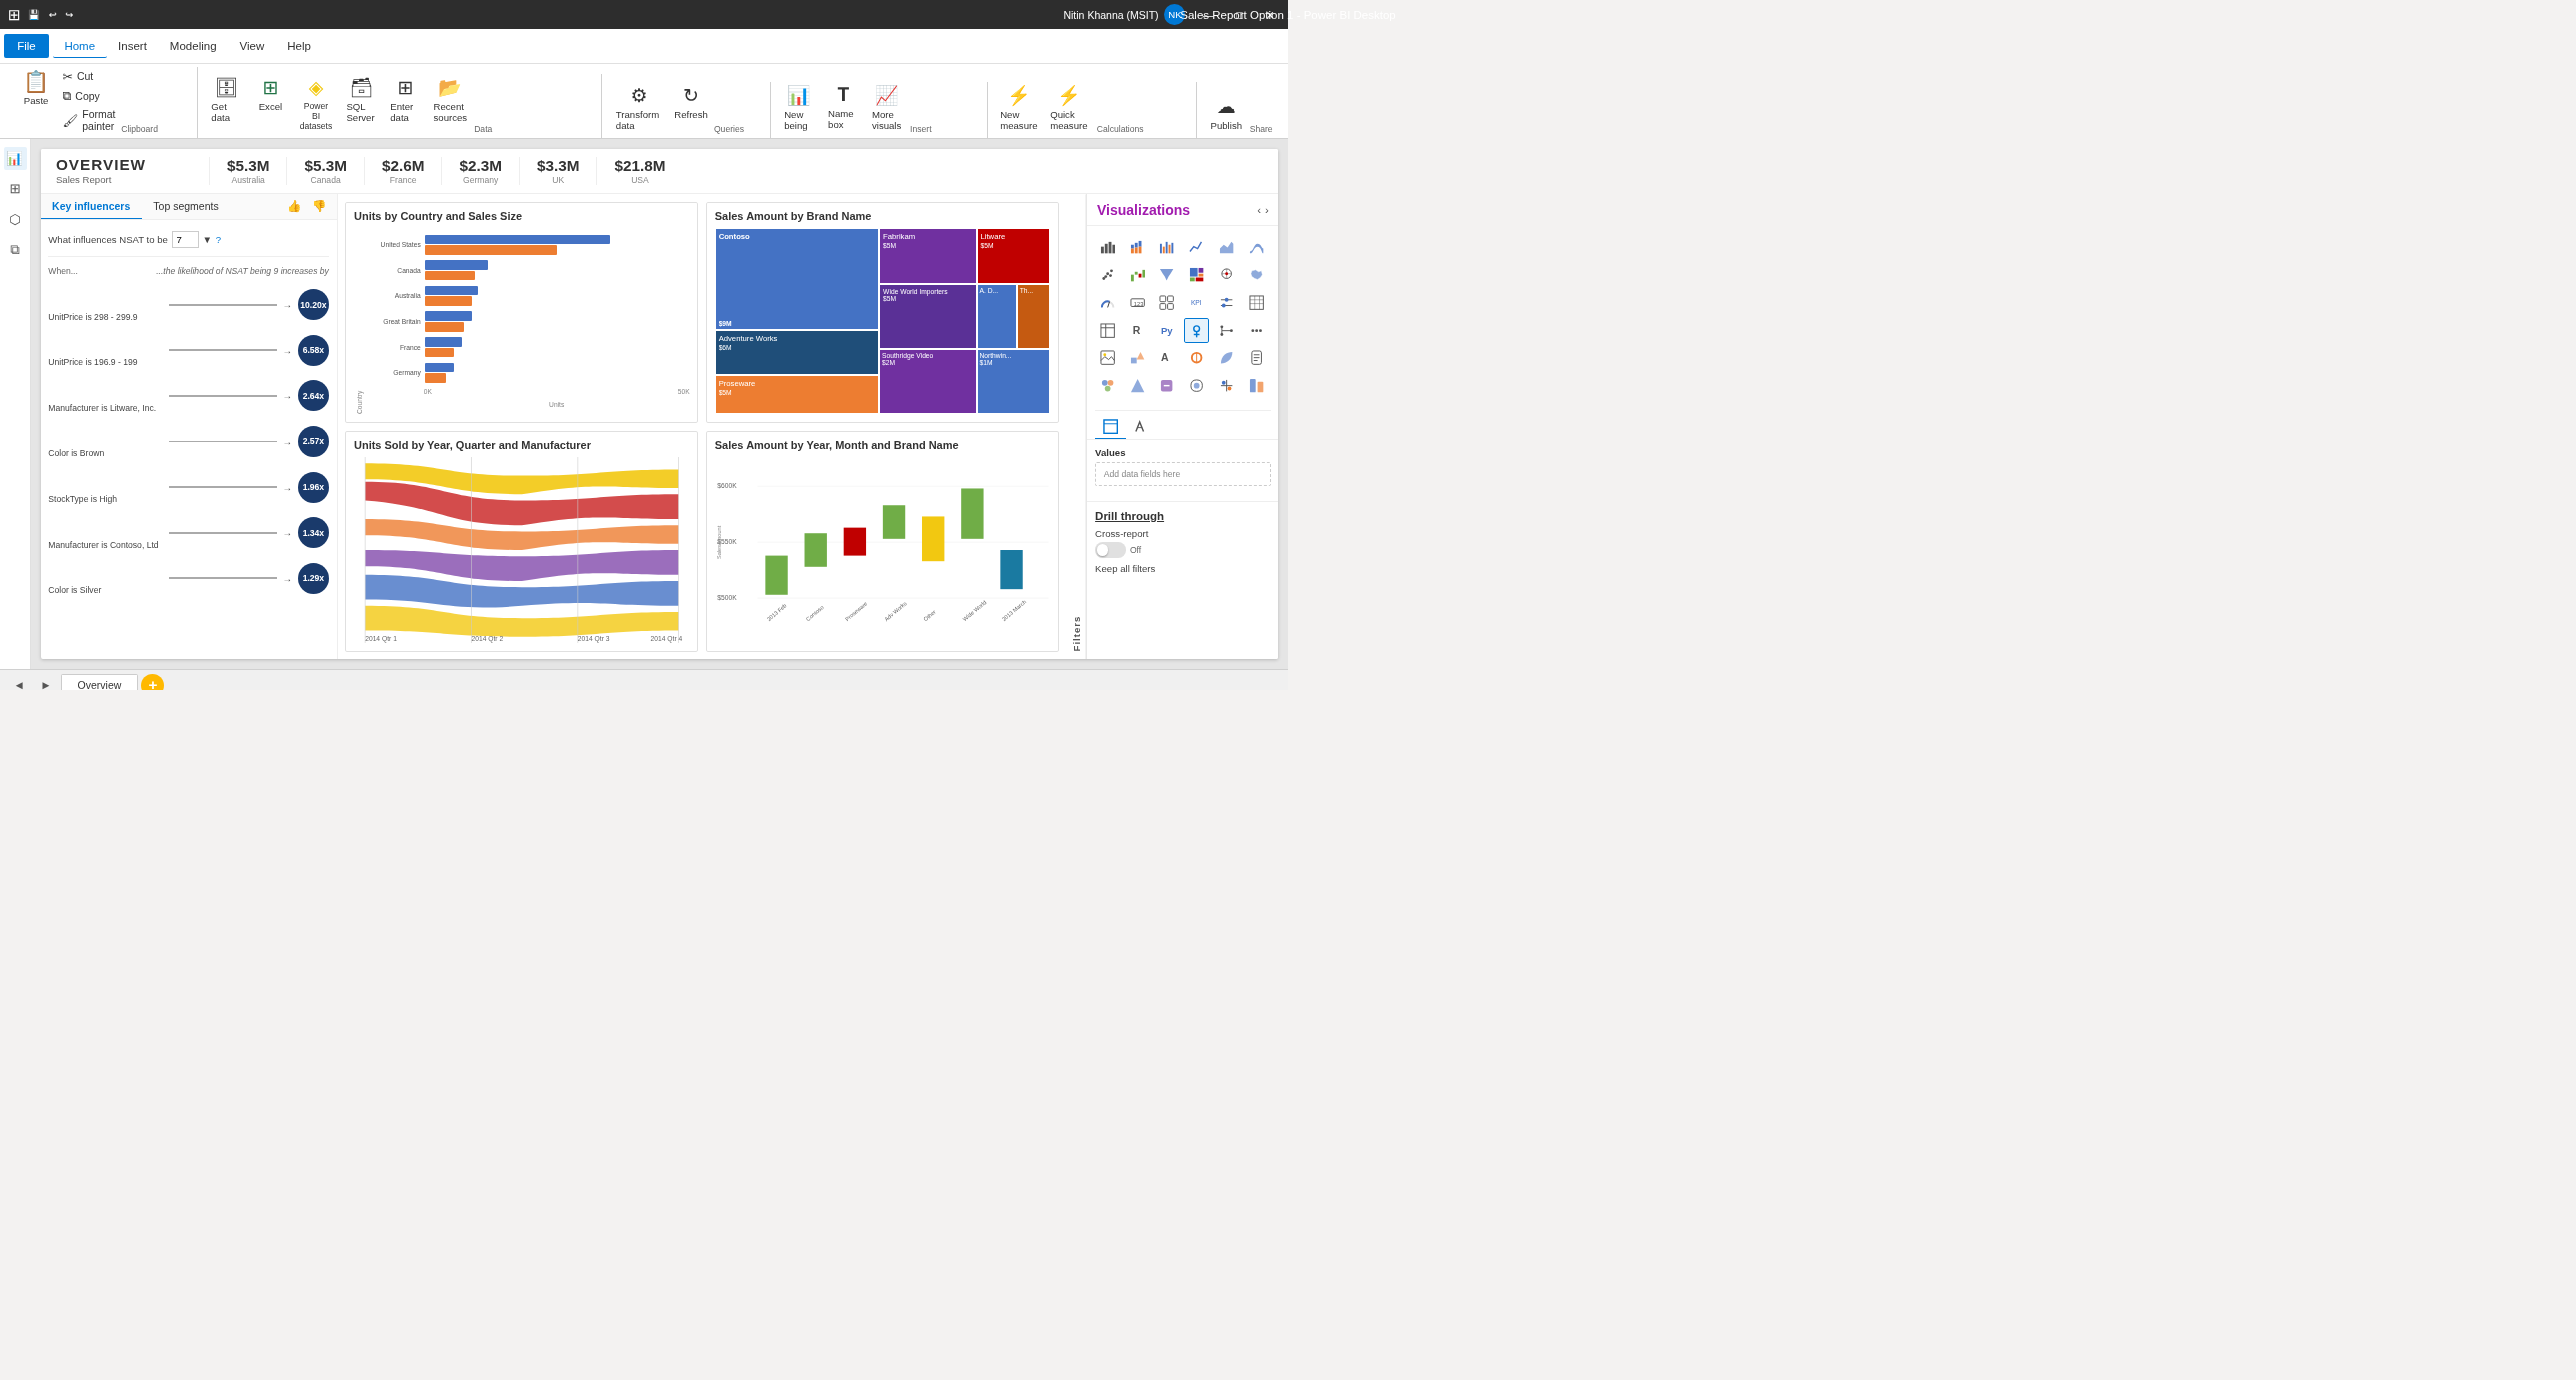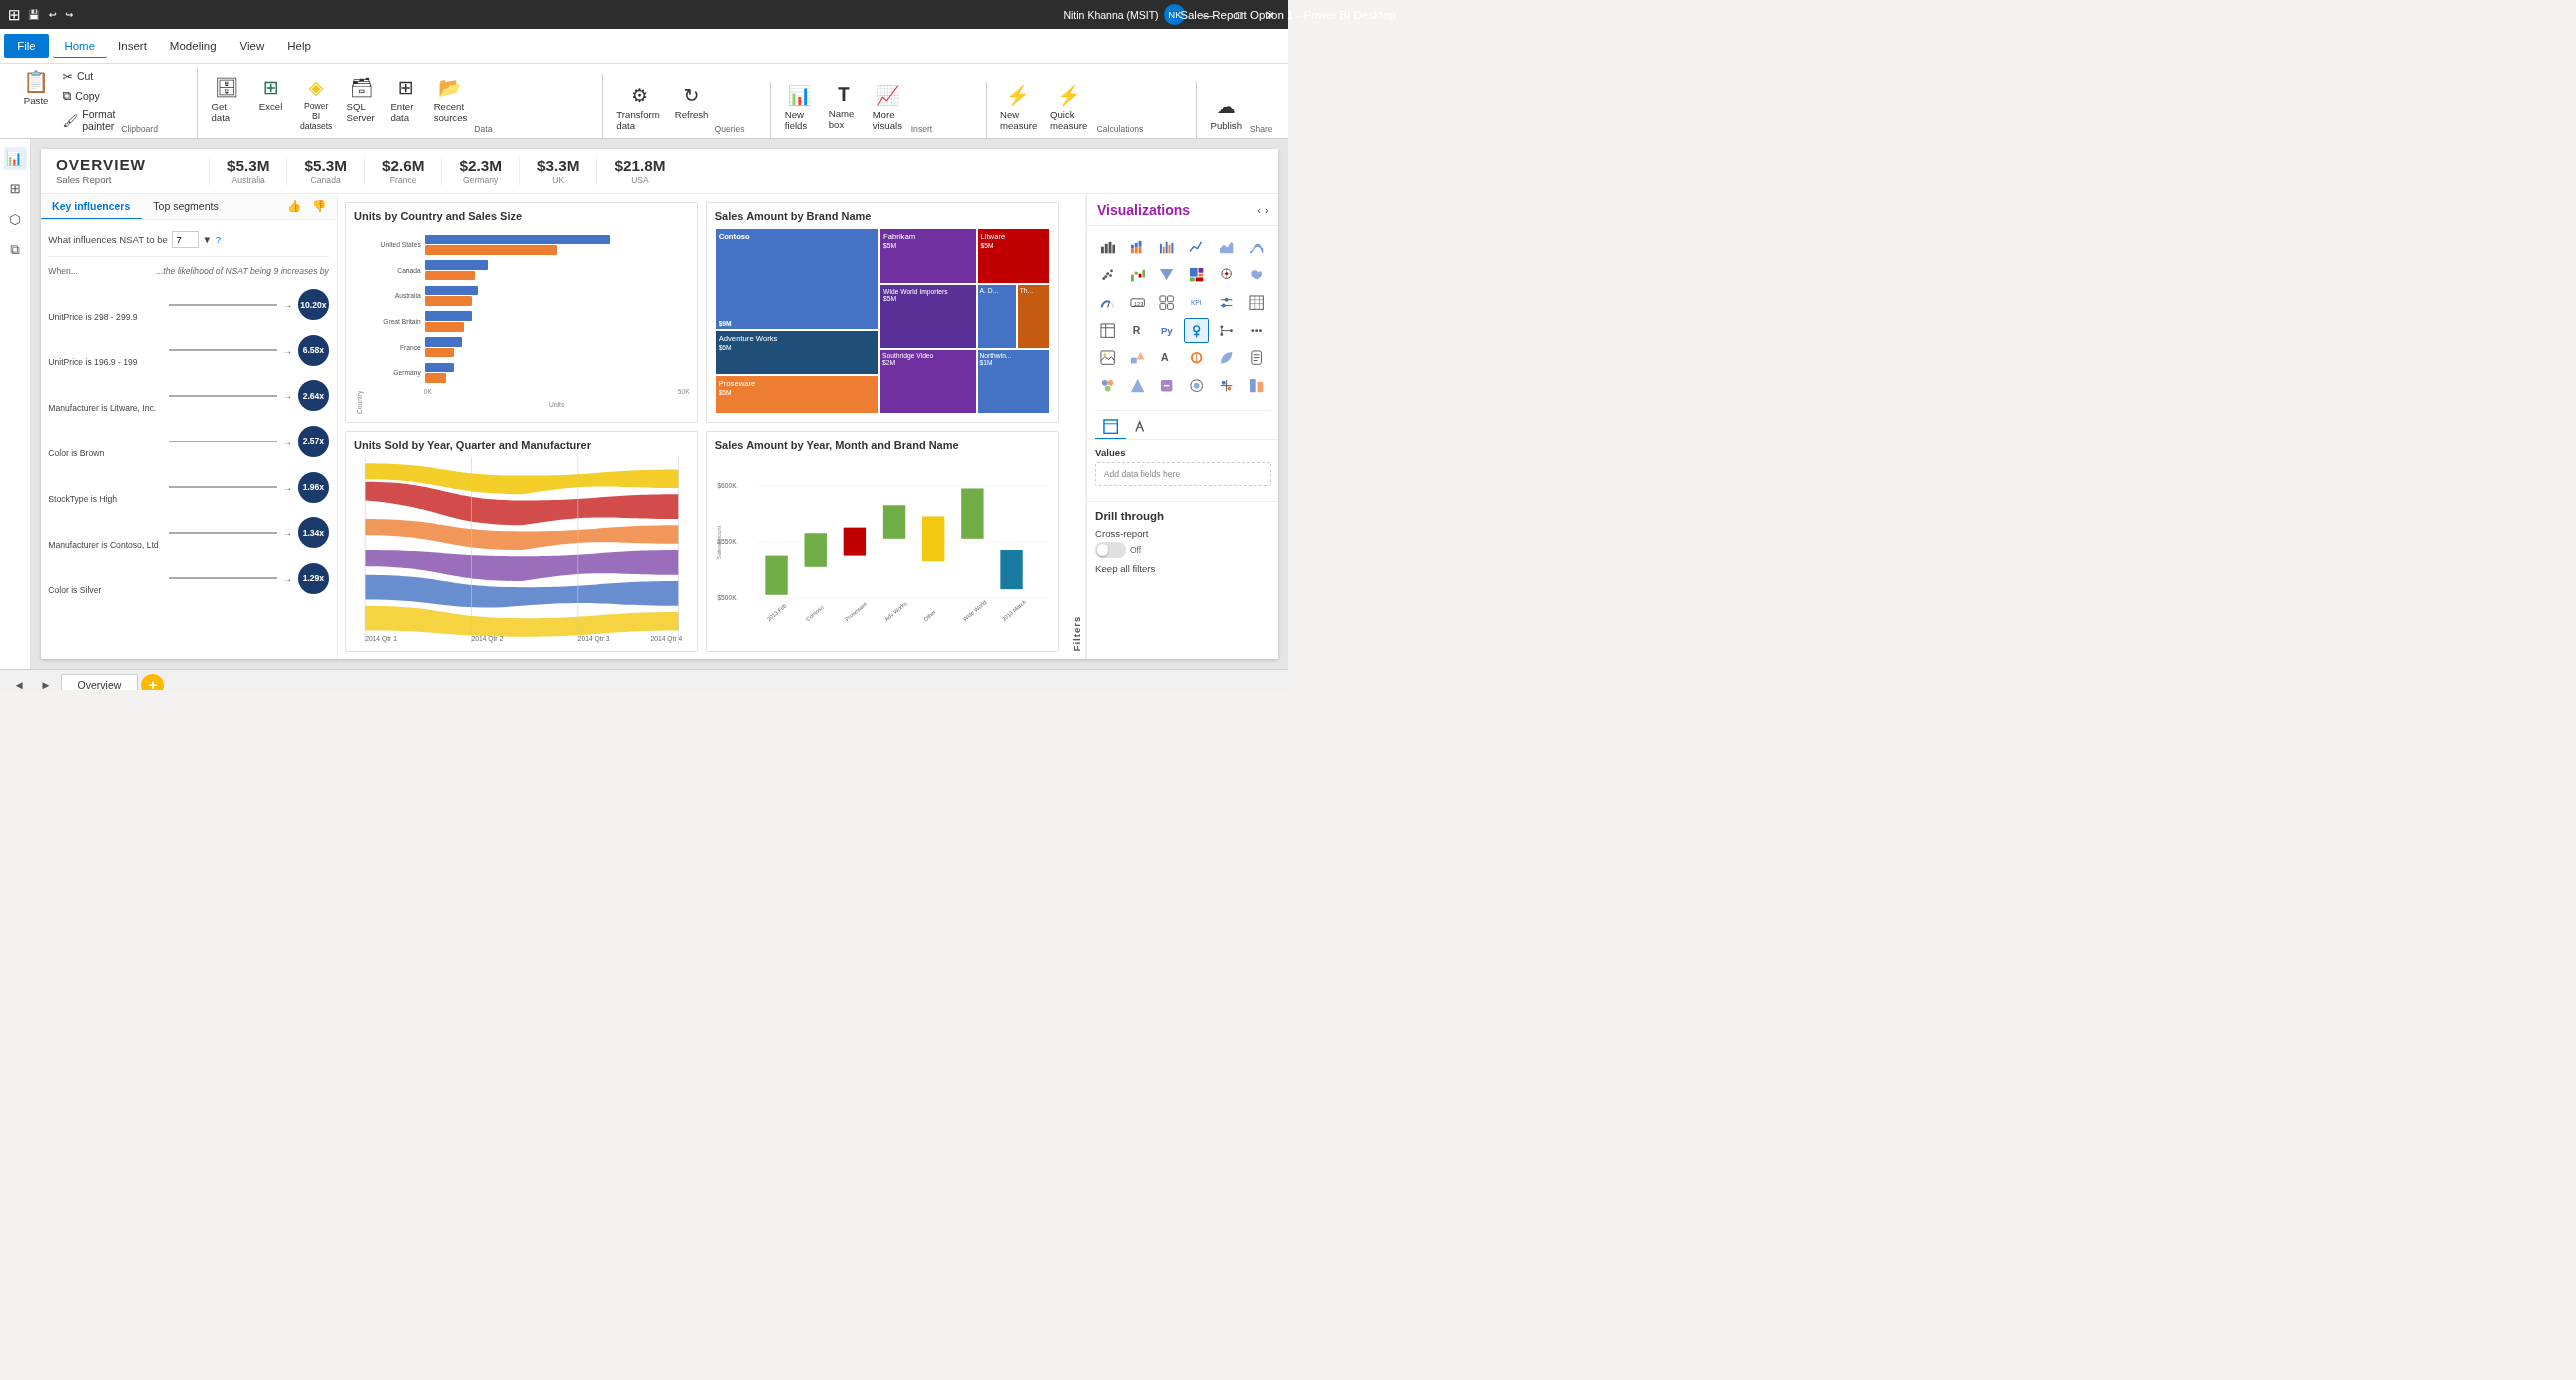--- a/index.html
+++ b/index.html
@@ -94,21 +94,21 @@
     .vis-icon.selected { background: #e6f2fb; border-color: #0078d4; }
     .vis-divider { height: 1px; background: #eee; margin: 3.8px 7.7px; }
     .vis-tabs { display: flex; border-bottom: 1px solid #eee; padding: 0 7.7px; }
     .vis-tab { padding: 3.8px 7.7px; font-size: 9.6px; cursor: pointer; border-bottom: 1.9px solid transparent; color: #666; }
     .vis-tab.active { color: #0078d4; border-bottom-color: #0078d4; }
     
     .fields-section { padding: 7.7px; }
     .fields-label { font-size: 9.6px; font-weight: 600; color: #333; margin-bottom: 3.8px; }
     .fields-dropzone { border: 1px dashed #ccc; padding: 5.8px 7.7px; font-size: 8.6px; color: #888; border-radius: 1.9px; margin-bottom: 7.7px; }
     .drill-section { padding: 7.7px; border-top: 1px solid #eee; }
-    .drill-title { font-size: 11.5px; font-weight: 600; color: #333; margin-bottom: 5.8px; }
+    .drill-title { font-size: 11.5px; font-weight: 600; color: #333; margin-bottom: 5.8px; text-decoration: underline; }
     .cross-report { display: flex; align-items: center; justify-content: space-between; font-size: 9.6px; color: #444; margin-bottom: 3.8px; }
     .toggle { display: flex; align-items: center; gap: 3.8px; }
     .toggle-track { width: 31px; height: 15.3px; background: #e0e0e0; border-radius: 7.7px; position: relative; cursor: pointer; }
     .toggle-thumb { width: 11.5px; height: 11.5px; background: white; border-radius: 50%; position: absolute; top: 1.9px; left: 1.9px; box-shadow: 0 1px 1.9px rgba(0,0,0,0.3); }
     .toggle-label { font-size: 8.6px; color: #666; }
     .keep-filters { font-size: 9.6px; color: #444; margin-top: 5.8px; }
     
     
     .filters-label { writing-mode: vertical-rl; text-orientation: mixed; transform: rotate(180deg); font-size: 9.6px; font-weight: 600; color: #555; padding: 7.7px 3.8px; letter-spacing: 1px; background: white; border-left: 1px solid #e0e0e0; }
     
@@ -228,21 +228,21 @@
         <span>Refresh</span>
       </div>
     </div>
     <div class="ribbon-group-label">Queries</div>
   </div>
 
   <div class="ribbon-group">
     <div style="display:flex;gap:1.9px;align-items:flex-start;">
       <div class="ribbon-btn">
         <span class="icon" style="font-size:19px;">📊</span>
-        <span>New fields</span>
+        <span>New being</span>
       </div>
       <div class="ribbon-btn">
         <span class="icon" style="font-size:19px;">𝐓</span>
         <span>Name box</span>
       </div>
       <div class="ribbon-btn">
         <span class="icon" style="font-size:19px;">📈</span>
         <span>More visuals</span>
       </div>
     </div>

